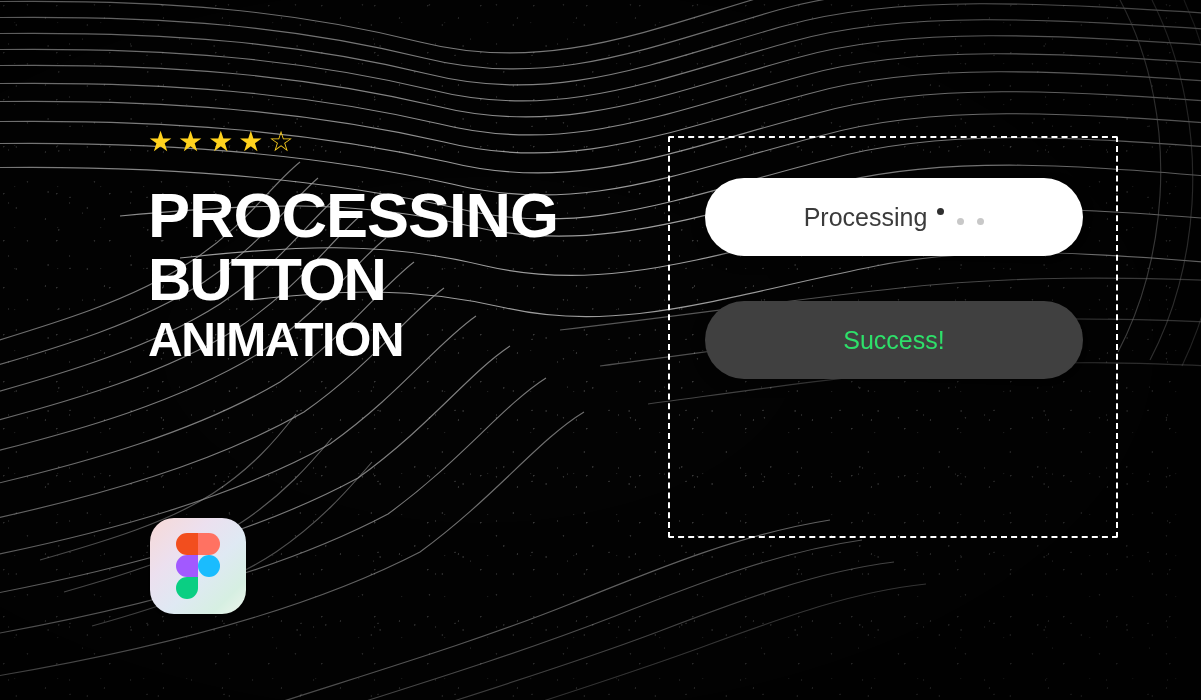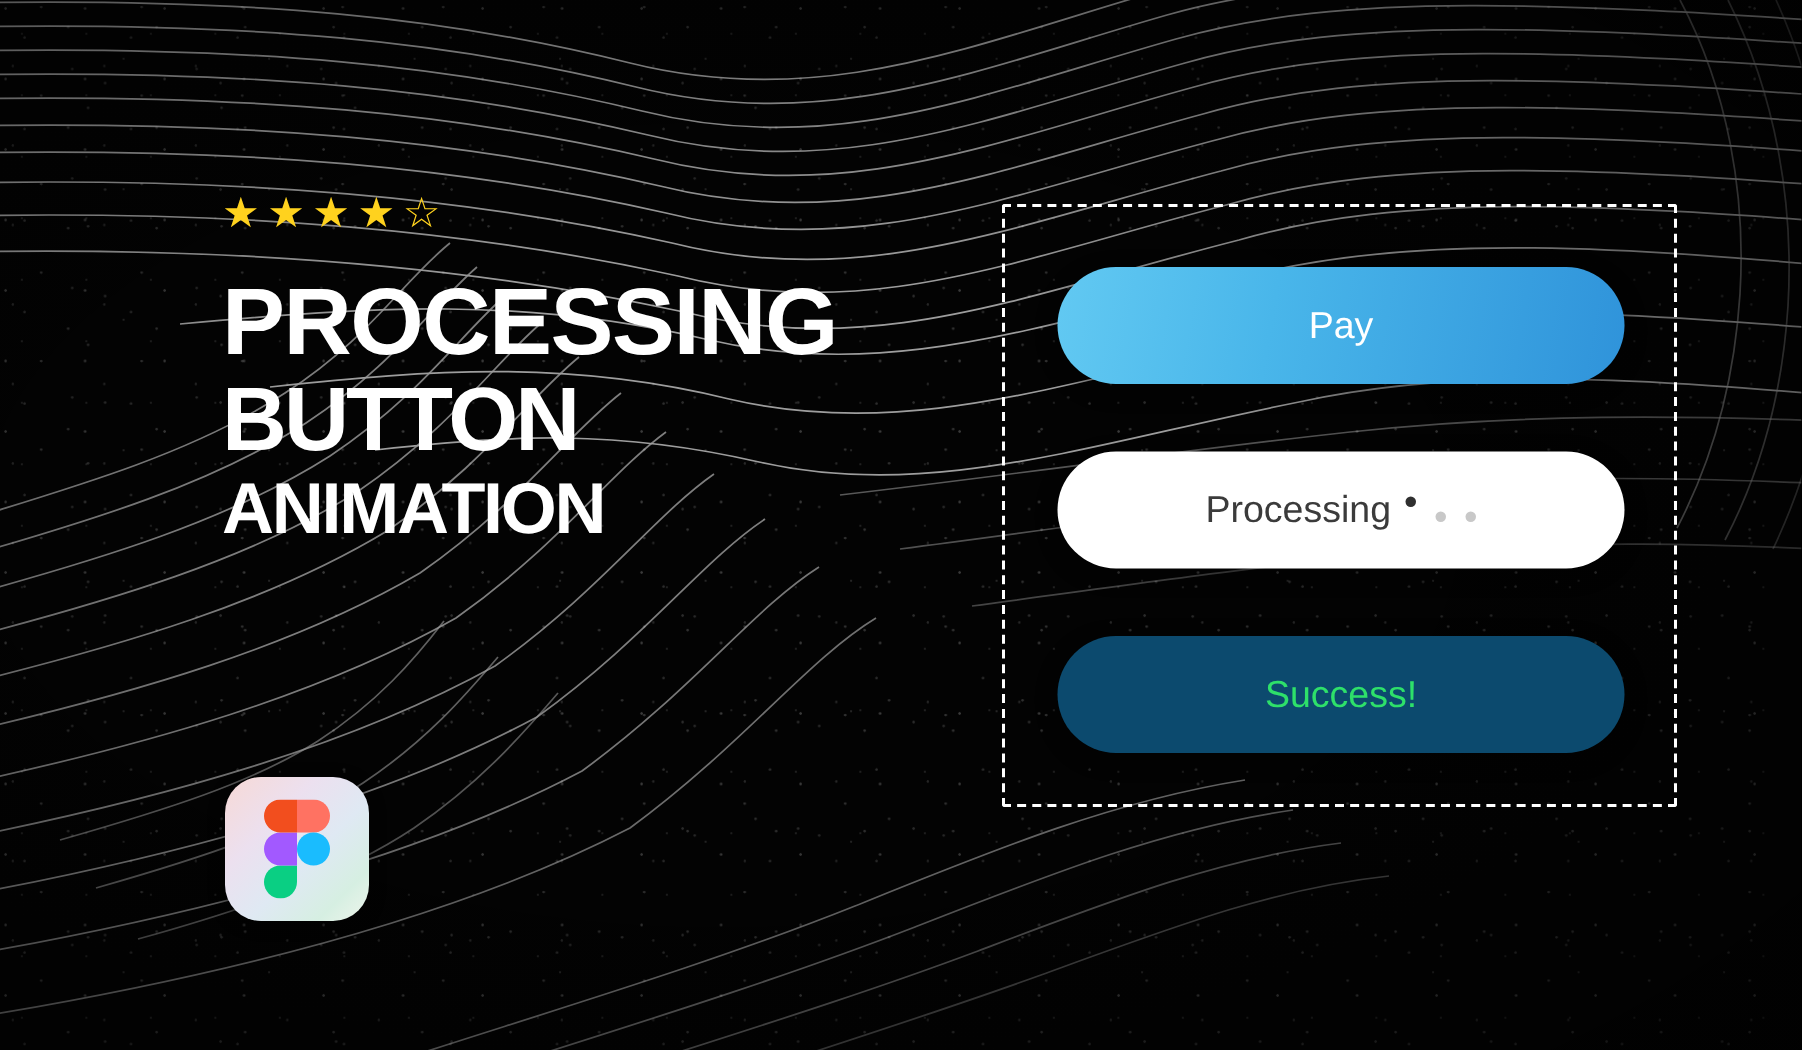--- a/index.html
+++ b/index.html
@@ -143,21 +143,21 @@
     width:7px; height:7px;
     border-radius:50%;
     margin-right:13px;
     display:block;
   }
   .dot.d1 { background:#2f2f2f; margin-bottom:13px; }
   .dot.d2 { background:#c8c8c8; margin-bottom:3px; }
   .dot.d3 { background:#c8c8c8; margin-bottom:3px; margin-right:0; }
 
   .btn-success {
-    background:#0c4a6e;
+    background:#404040;
     color:#2ee06a;
     box-shadow:0 4px 14px rgba(0,0,0,.45);
   }
 </style>
 </head>
 <body>
 
 <div id="stage">
 
   <div class="bg-layer">
@@ -245,23 +245,20 @@
         <path d="M19 0h9.5a9.5 9.5 0 0 1 0 19H19V0z" fill="#FF7262"></path>
         <path d="M38 28.5A9.5 9.5 0 1 1 19 28.5a9.5 9.5 0 0 1 19 0z" fill="#1ABCFE"></path>
       </svg>
     </span>
   </div>
 
   <div class="frame"></div>
 
   <div class="btn-stack">
 
-    <button class="btn btn-pay">
-      <span>Pay</span>
-    </button>
 
     <button class="btn btn-processing">
       <span class="proc-inner">
         <span class="proc-label">Processing</span>
         <span class="proc-dots">
           <span class="dot d1"></span>
           <span class="dot d2"></span>
           <span class="dot d3"></span>
         </span>
       </span>

